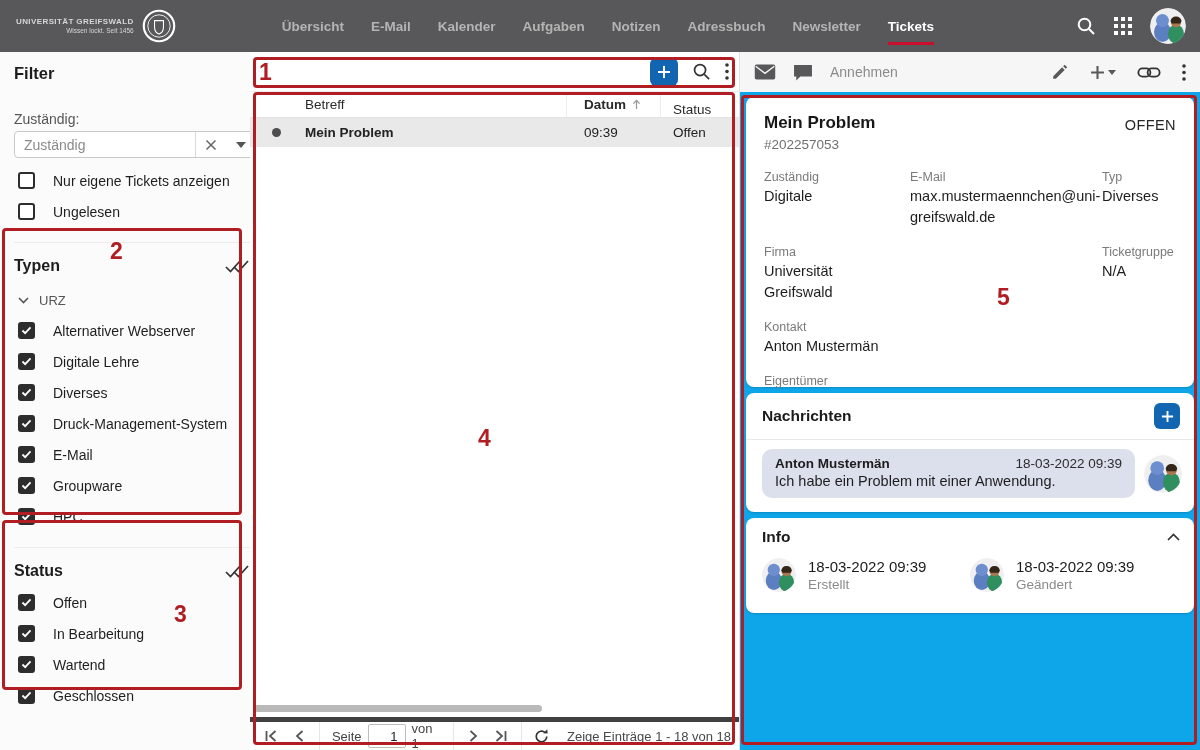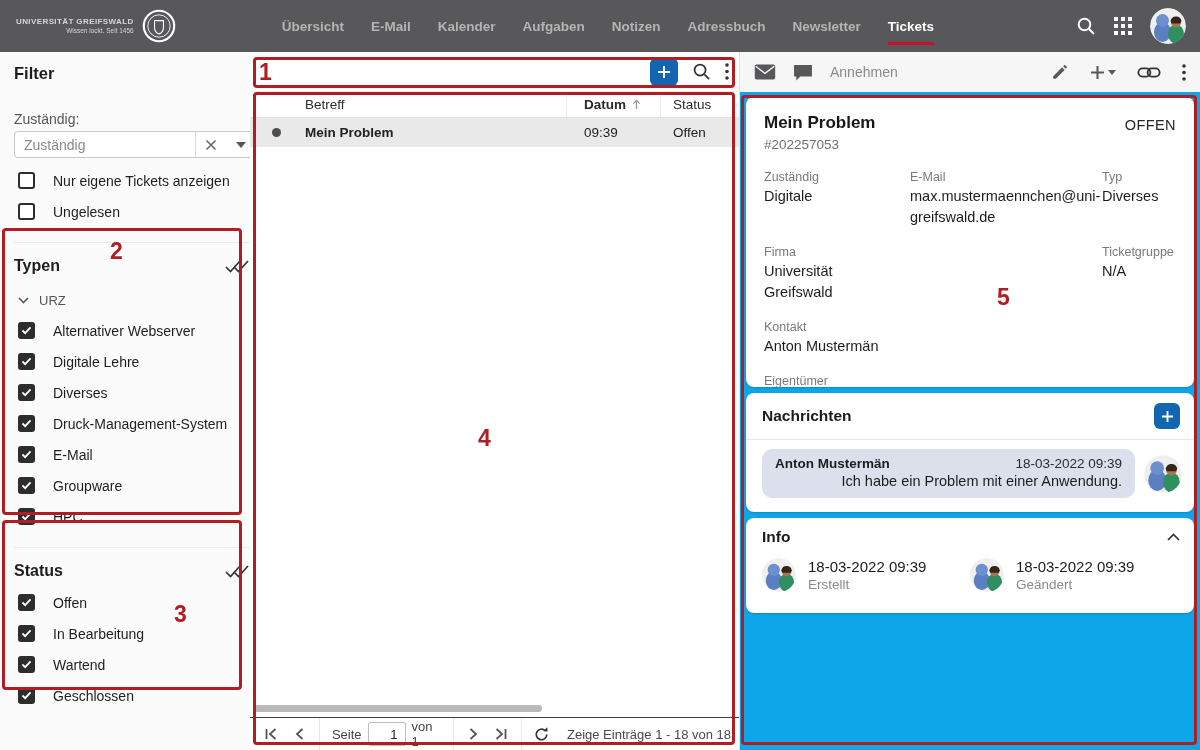--- a/index.html
+++ b/index.html
@@ -56,38 +56,38 @@
   
   .listpane { position:absolute; top:52px; left:250px; width:490px; height:698px;
     background:#fff; border-right:1px solid #e2e2e2; }
   .list-toolbar { height:40px; display:flex; align-items:center; padding:0 10px;
     gap:14px; border-bottom:1px solid #ededed; }
   .list-search { flex:1; border:none; outline:none; font-size:14px; font-family:inherit;
     background:transparent; }
   .add-btn { width:28px; height:28px; border:none; border-radius:6px; background:#1266b1;
     color:#fff; display:flex; align-items:center; justify-content:center; cursor:pointer; }
   .icon-btn { display:flex; align-items:center; justify-content:center; cursor:pointer; }
-  .thead { display:flex; align-items:center; height:26px; border-bottom:1px solid #e3e3e3;
+  .thead { display:flex; align-items:flex-end; height:26px; border-bottom:1px solid #e3e3e3;
     font-size:13.5px; color:#2a2a2a; }
   .trow { display:flex; align-items:center; height:29px; background:#e9e9e9;
     font-size:13.5px; cursor:pointer; }
   .col-dot { width:52px; display:flex; justify-content:center; align-items:center; flex:none; }
   .col-betreff { flex:1; padding-left:3px; border-right:1px solid #ededed; align-self:stretch;
     display:flex; align-items:center; gap:6px; }
   .trow .col-betreff { border-right:none; font-weight:bold; }
   .col-datum { width:94px; flex:none; padding-left:17px; border-right:1px solid #ededed;
     align-self:stretch; display:flex; align-items:center; gap:6px; }
   .trow .col-datum { border-right:none; }
   .col-status { width:78px; flex:none; padding-left:12px; display:flex; align-items:center; }
   .th-sort { font-weight:bold; }
   .unread-dot { width:9px; height:9px; border-radius:50%; background:#4d4d4d; }
   .hscroll-thumb { position:absolute; left:4px; bottom:38px; width:288px; height:7px;
     background:#b9b9b9; border-radius:4px; cursor:pointer; }
   .pagination { position:absolute; left:0; right:0; bottom:0; height:33px; background:#fff;
-    border-top:1px solid #404040; display:flex; align-items:center; font-size:13px;
+    border-top:5px solid #404040; display:flex; align-items:center; font-size:13px;
     color:#444; padding:0 8px; }
   .pg-btn { width:30px; height:100%; display:flex; align-items:center; justify-content:center; cursor:pointer; }
   .pg-sep { width:1px; height:100%; background:#e6e6e6; margin:0 6px; }
   .pg-label { margin:0 6px; color:#444; }
   .pg-input { width:38px; height:24px; border:1px solid #bdbdbd; border-radius:2px;
     font-size:13px; font-family:inherit; text-align:right; padding-right:7px; color:#222; }
   .pg-info { margin-left:12px; color:#494949; white-space:nowrap; }
 
   
   .detailpane { position:absolute; top:52px; left:740px; width:460px; height:698px;
@@ -115,21 +115,21 @@
     padding:10px 14px 10px 16px;gap:40px; }
   .sec-head h3 { font-size:15.5px; font-weight:bold; color:#1b1b1b; }
   .card-msgs .sec-head { border-bottom:1px solid #e9e9e9; }
   .msg-add-btn { width:26px; height:26px; border:none; border-radius:6px; background:#1266b1;
     color:#fff; display:flex; align-items:center; justify-content:center; cursor:pointer; }
   .msg-row { display:flex; align-items:center; padding:9px 12px 0 16px; gap:9px; }
   .bubble { flex:1; background:#dce0ed; border-radius:10px; padding:7px 13px 9px; }
   .bubble-head { display:flex; justify-content:space-between; align-items:baseline; }
   .bubble-author { font-size:13.5px; font-weight:bold; color:#1d1d1d; }
   .bubble-date { font-size:13.5px; color:#2c2c2c; }
-  .bubble-text { font-size:14.5px; color:#1d1d1d; margin-top:2px;text-align:right; }
+  .bubble-text { font-size:14.5px; color:#1d1d1d; margin-top:2px; }
   .msg-avatar { width:38px; height:38px; flex:none; }
   .card-info { top:466px; height:95px; }
   .info-body { display:flex; padding:2px 16px 0; }
   .info-entry { display:flex; align-items:center; gap:12px; width:50%; }
   .info-avatar { width:34px; height:34px; flex:none; }
   .info-dt { font-size:15px; color:#1c1c1c; }
   .info-sub { font-size:13.5px; color:#8a8a8a; margin-top:2px; }
   .chev-btn { cursor:pointer; display:flex; }
 
   

